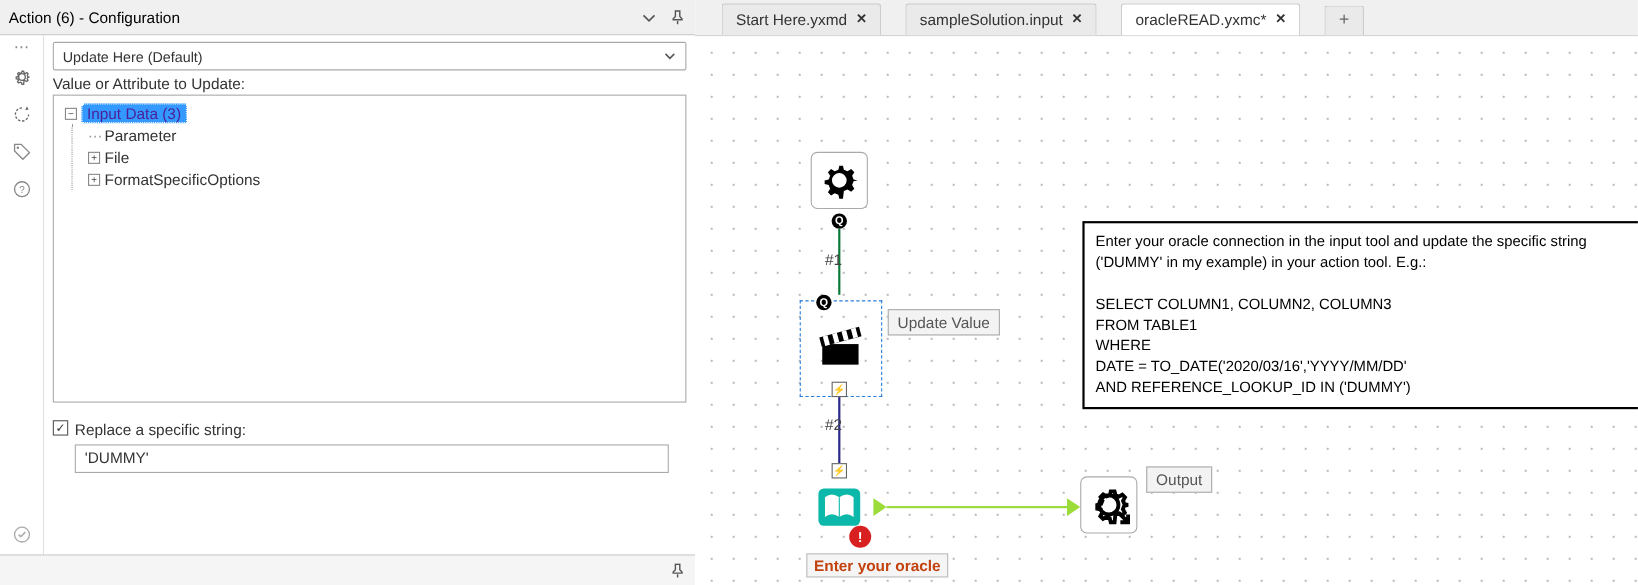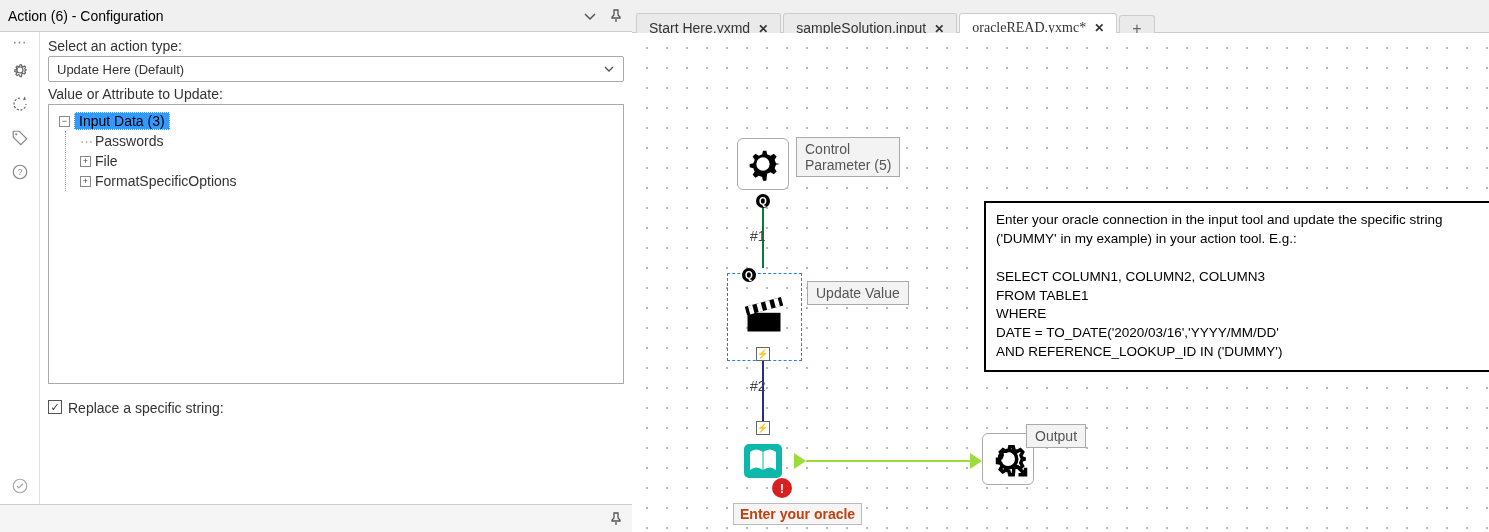--- a/index.html
+++ b/index.html
@@ -35,46 +35,46 @@
     border: 1px solid #aaa; background: #fff; height: 280px; padding: 6px 6px;
     overflow: auto; margin-top: 2px;
   }
   .tree-node { display: flex; align-items: center; gap: 4px; padding-left: 4px; height: 20px; }
   .expander {
     width: 11px; height: 11px; border: 1px solid #888; display: inline-flex; align-items: center; justify-content: center;
     font-size: 9px; color: #444; background: #fff; line-height: 1;
   }
   .dotted { border-left: 1px dotted #999; margin-left: 10px; padding-left: 10px; }
   .node-label { font-size: 14px; }
-  .node-selected { background: #3399ff; color: #000000; padding: 0 4px; border: 1px dotted #fff; }
+  .node-selected { background: #3399ff; color: #4c1d95; padding: 0 4px; border: 1px dotted #fff; }
 
   .replace-row { display: flex; align-items: center; gap: 6px; margin-top: 14px; }
   .checkbox {
     width: 14px; height: 14px; border: 1px solid #555; display: inline-flex; align-items: center; justify-content: center;
     font-size: 11px; color: #333;
   }
   .string-input {
     border: 1px solid #aaa; margin-top: 6px; height: 26px; padding: 3px 8px; font-size: 14px;
     width: 540px; margin-left: 20px;
   }
 
   .bottom-bar { height: 28px; border-top: 1px solid #ccc; background: #f5f5f5; display: flex; align-items: center; justify-content: space-between; padding: 0 8px; }
 
   
   .right-panel { flex: 1; display: flex; flex-direction: column; position: relative; }
   .tabbar {
     display: flex; align-items: flex-end; height: 33px; background: #f0f0f0;
     border-bottom: 1px solid #ccc; padding-left: 4px;
   }
   .tab {
-    display: flex; align-items: flex-end; gap: 8px; padding: 6px 12px; font-size: 14px;
+    display: flex; align-items: flex-start; gap: 8px; padding: 6px 12px; font-size: 14px;
     border: 1px solid #ccc; border-bottom: none; margin-right: 2px; background: #eaeaea;
-    border-radius: 3px 3px 0 0; position: relative; top: 10px;
-  }
-  .tab.active { background: #fff; font-family: Liberation Serif, serif; }
+    border-radius: 3px 3px 0 0; position: relative; top: 0; margin-left: 20px;
+  }
+  .tab.active { background: #fff; }
   .tab-close { color: #333; font-weight: bold; font-size: 12px; }
   .tab.add { padding: 4px 12px; }
 
   .canvas {
     flex: 1; position: relative;
     background-image: radial-gradient(circle, #b8b8b8 1px, transparent 1px);
     background-size: 20px 20px; background-position: 5px 5px; background-color: #fff;
   }
 
   .tool {
@@ -162,56 +162,58 @@
       <div style="flex:1"></div>
       <div class="ticon" style="margin-bottom:8px">
         <svg width="18" height="18" viewBox="0 0 24 24">
             <circle cx="12" cy="12" r="9" fill="none" stroke="#aaa" stroke-width="1.6"></circle>
             <path d="M8 12l2.5 2.5L16 9" fill="none" stroke="#aaa" stroke-width="1.8"></path>
           </svg>
       </div>
     </div>
 
     <div class="config-col">
-      <div class="label-row">Select an action type:</div>
       <div class="select-wrap">
         <span>Update Here (Default)</span>
         <span>
           <svg width="12" height="12" viewBox="0 0 12 12">
               <path d="M2 4l4 4 4-4" fill="none" stroke="#555" stroke-width="1.4"></path>
             </svg>
         </span>
       </div>
 
       <div class="label-row">Value or Attribute to Update:</div>
       <div class="tree-box">
         <div class="tree-node">
           <span class="expander">−</span>
           <span class="node-label node-selected">Input Data (3)</span>
         </div>
         <div class="dotted">
           <div class="tree-node">
             <span style="width:11px;color:#999">⋯</span>
-            <span class="node-label">Passwords</span>
+            <span class="node-label">Parameter</span>
           </div>
           <div class="tree-node">
             <span class="expander">+</span>
             <span class="node-label">File</span>
           </div>
           <div class="tree-node">
             <span class="expander">+</span>
             <span class="node-label">FormatSpecificOptions</span>
           </div>
         </div>
       </div>
 
       <div class="replace-row">
         <span class="checkbox">✓</span>
         <span class="label-row">Replace a specific string:</span>
       </div>
+      <div class="string-input">
+        <span>'DUMMY'</span>
+      </div>
     </div>
   </div>
 
   <div class="bottom-bar">
     <span></span>
     <span class="icon-btn">
       <svg width="14" height="14" viewBox="0 0 14 14">
           <path d="M5 1h4v5l2 2v1H3V8l2-2V1zm2 9v3" fill="none" stroke="#555" stroke-width="1.3"></path>
         </svg>
     </span>
@@ -239,22 +241,20 @@
 
   <div class="canvas">
 
     <div class="tool" style="left:105px; top:105px;">
       <svg width="40" height="40" viewBox="0 0 24 24">
         <path fill="#000" d="M12 8a4 4 0 100 8 4 4 0 000-8zm10 4l-2.2.5-.8 2 1.2 2-1.7 1.7-2-1.2-2 .8L14 22h-2l-.5-2.2-2-.8-2 1.2L5.8 18.5l1.2-2-.8-2L4 14v-2l2.2-.5.8-2-1.2-2L7.5 5.8l2 1.2 2-.8L12 4h2l.5 2.2 2 .8 2-1.2 1.7 1.7-1.2 2 .8 2L22 12z"></path>
         <circle cx="12" cy="12" r="2.3" fill="#fff"></circle>
       </svg>
     </div>
     <div class="port-q" style="left:124px; top:161px;">Q</div>
-    <div class="tool-label-box" style="left:164px; top:104px; white-space:pre;">Control
-Parameter (5)</div>
 
     <div class="connector" style="left:130px; top:175px; width:2px; height:60px; background:#0a7a3a;"></div>
     <div class="canvas-label" style="left:118px; top:195px;">#1</div>
 
     <div class="sel-box" style="left:95px; top:240px; width:75px; height:88px;"></div>
     <div class="port-q" style="left:110px; top:235px;">Q</div>
     <div class="tool nobg" style="left:106px; top:256px;">
       <svg width="44" height="44" viewBox="0 0 40 40">
         <rect x="5" y="18" width="30" height="17" fill="#000"></rect>
         <g transform="rotate(-15 20 12)">
@@ -287,21 +287,21 @@
 
     <div class="connector" style="left:174px; top:427px; height:2px; width:165px; background:#9bdb3a;"></div>
     <div style="position:absolute; left:338px; top:420px; width:0;height:0; border-top:8px solid transparent;border-bottom:8px solid transparent;border-left:12px solid #9bdb3a;"></div>
 
     <div class="tool" style="left:350px; top:400px;">
       <svg width="42" height="42" viewBox="0 0 24 24">
         <path fill="none" stroke="#000" stroke-width="2" d="M12 7a5 5 0 100 10 5 5 0 000-10zm10 5l-2 .5-.7 1.7 1 1.8-1.4 1.4-1.8-1-1.7.7L15 21h-2l-.5-2-1.7-.7-1.8 1L7.6 17.9l1-1.8L7.9 14.4 6 14v-2l2-.5.7-1.7-1-1.8L9.1 6.6l1.8 1 1.7-.7L13 5h2l.5 2 1.7.7 1.8-1 1.4 1.4-1 1.8.7 1.7L22 12z"></path>
         <path d="M17 16 l5 5 M22 17 v4 h-4" fill="none" stroke="#000" stroke-width="2"></path>
       </svg>
     </div>
-    <div class="tool-label-box" style="left:394px; top:391px;">Output</div>
+    <div class="tool-label-box" style="left:410px; top:391px;">Output</div>
 
     <div class="comment-box" style="left:352px; top:168px; white-space:pre-wrap;">Enter your oracle connection in the input tool and update the specific string ('DUMMY' in my example) in your action tool. E.g.:
 
 SELECT COLUMN1, COLUMN2, COLUMN3
 FROM TABLE1
 WHERE
 DATE = TO_DATE('2020/03/16','YYYY/MM/DD'
 AND REFERENCE_LOOKUP_ID IN ('DUMMY')</div>
 
   </div>

